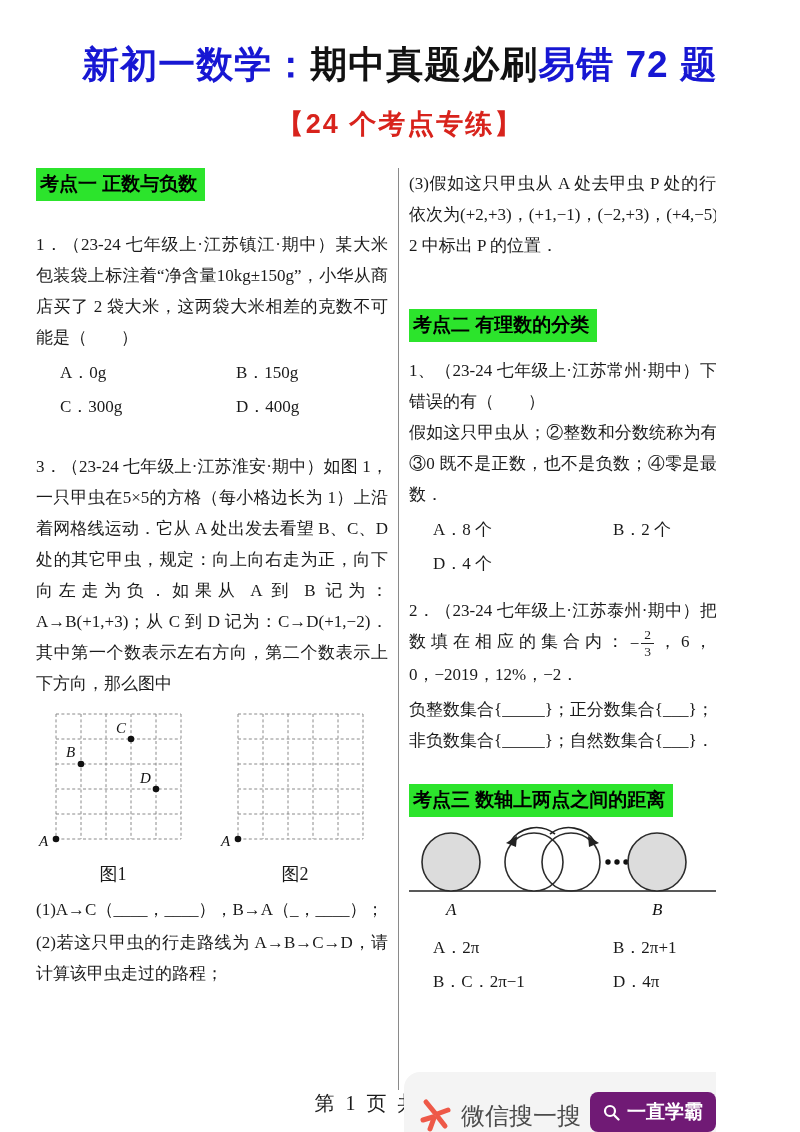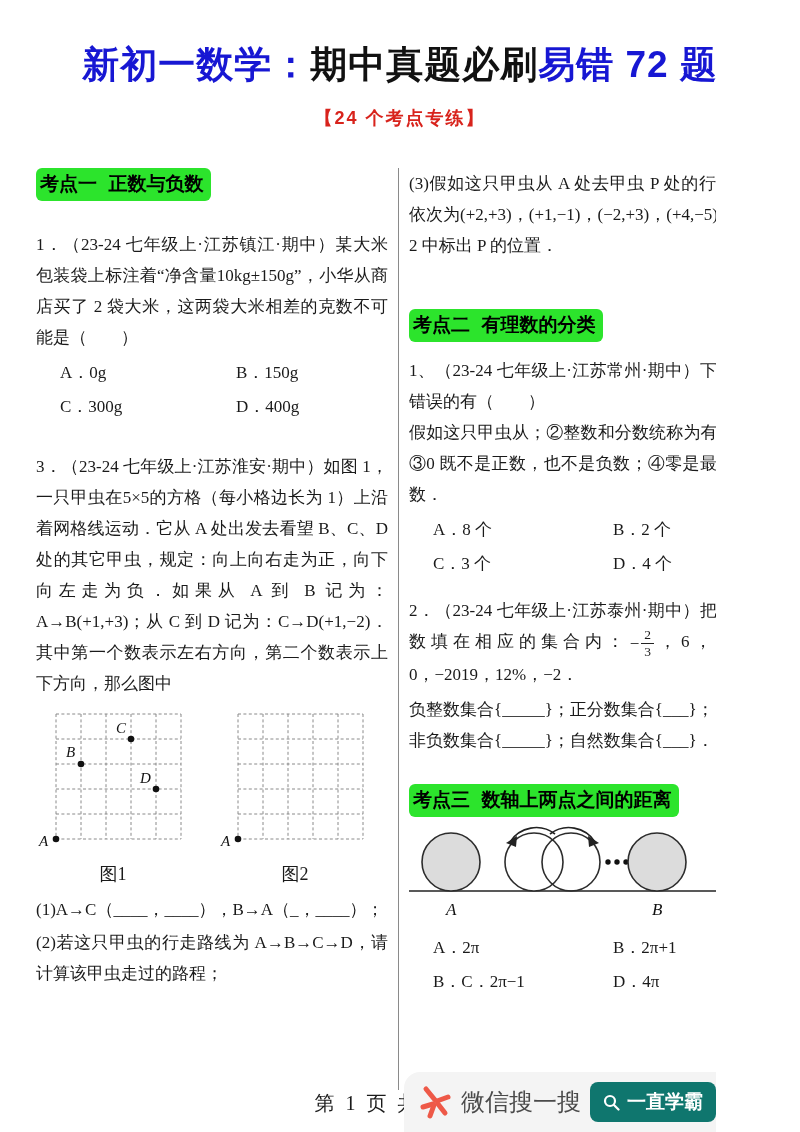--- a/index.html
+++ b/index.html
@@ -5,55 +5,55 @@
   html,body{margin:0;padding:0;background:#fff;}
   #page{position:relative;width:716px;height:1132px;background:#ffffff;overflow:hidden;
         font-family:"Liberation Serif", serif;color:#1a1a1a;}
 
   
   .header{position:absolute;top:40px;left:0;width:800px;text-align:center;}
   .title{font-family:"Liberation Sans", sans-serif;font-weight:bold;font-size:37px;letter-spacing:1px;}
   .title .blue{color:#1717d3;}
   .title .black{color:#111111;}
   .subtitle{margin-top:16px;font-family:"Liberation Sans", sans-serif;font-weight:bold;
-            font-size:18px;color:#d8231c;letter-spacing:2px;}
+            font-size:27px;color:#d8231c;letter-spacing:2px;}
 
   
   .col{position:absolute;top:168px;}
   .col-left{left:36px;width:352px;}
   .col-right{left:409px;width:360px;}
   .divider{position:absolute;left:398px;top:168px;width:1px;height:922px;background:#8a8a8a;}
 
   .section-title{display:inline-block;background:#2ce42c;color:#000;
-                 font-family:Liberation Mono, monospace;font-weight:bold;
-                 font-size:19px;padding:3px 8px 4px 4px;border-radius:6px;}
+                 font-family:Liberation Sans, sans-serif;font-weight:bold;
+                 font-size:19px;padding:3px 8px 4px 4px;}
   .para{font-size:17px;line-height:31px;text-align:justify;margin:0;}
   .opts{display:flex;margin:0;}
   .opt{width:50%;padding-left:24px;box-sizing:border-box;font-size:17px;line-height:34px;}
 
   
   .frac{display:inline-flex;align-items:center;vertical-align:middle;font-style:italic;}
   .frac .stack{display:inline-flex;flex-direction:column;text-align:center;font-size:13.5px;
                line-height:1.15;margin-left:1px;font-style:normal;}
   .frac .den{border-top:1.2px solid #222;padding:0 3px;}
   .frac .num{padding:0 3px;}
 
   
   .figrow{display:flex;margin-top:10px;margin-left:2px;gap:32px;}
   .fig{text-align:center;}
   .figcap{font-size:18px;margin-top:4px;font-family:"Liberation Serif", serif;}
 
   
   .footer{position:absolute;top:1090px;left:0;width:800px;text-align:center;
           font-size:20px;letter-spacing:3px;}
   .watermark{position:absolute;top:1072px;right:0;width:312px;height:60px;background:#f4f4f4;
-             border-radius:16px 0 0 0;display:flex;align-items:center;gap:9px;
+             border-radius:16px 0 0 0;display:flex;align-items:flex-end;gap:9px;
              padding-left:14px;box-sizing:border-box;}
   .wm-text{font-family:"Liberation Sans", sans-serif;font-size:24px;color:#4a4a4a;}
-  .wm-btn{display:flex;align-items:center;gap:7px;background:#0f766e;color:#fff;
+  .wm-btn{display:flex;align-items:center;gap:7px;background:#701a75;color:#fff;
           border-radius:8px;padding:7px 13px;font-family:"Liberation Sans", sans-serif;
           font-size:19px;font-weight:bold;}
   svg text{font-family:"Liberation Serif", serif;}
   .pt-label{font-style:italic;font-size:15px;fill:#111;}
 </style>
 </head>
 <body>
 
 <div id="page">
 
@@ -147,21 +147,20 @@
     <div class="section-title" style="margin-top:48px;">考点二 有理数的分类</div>
 
     <p class="para" style="margin-top:13px;">1、（23-24 七年级上·江苏常州·期中）下列说法错误的有（　　）</p>
     <p class="para">假如这只甲虫从；②整数和分数统称为有理数；③0 既不是正数，也不是负数；④零是最小的整数．</p>
 
     <div class="opts" style="margin-top:3px;">
       <div class="opt"><span>A．</span><span>8 个</span></div>
       <div class="opt"><span>B．</span><span>2 个</span></div>
     </div>
     <div class="opts">
-      <div class="opt"><span>C．</span><span>3 个</span></div>
       <div class="opt"><span>D．</span><span>4 个</span></div>
     </div>
 
     <p class="para" style="margin-top:14px;"><span>2．（23-24 七年级上·江苏泰州·期中）把下列各数填在相应的集合内：</span><span class="frac">
           <span>−</span>
           <span class="stack">
             <span class="num">2</span>
             <span class="den">3</span>
           </span>
         </span><span>，6，0. 3，0，−2019，12%，−2．</span></p>

